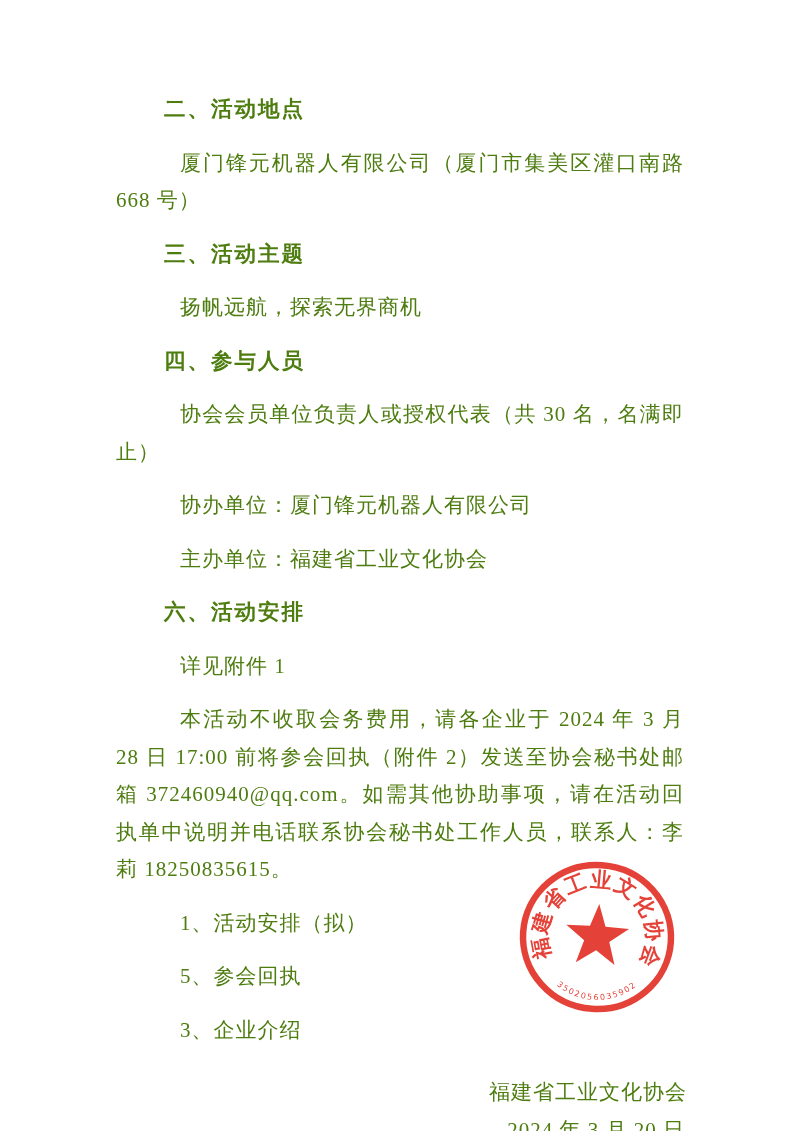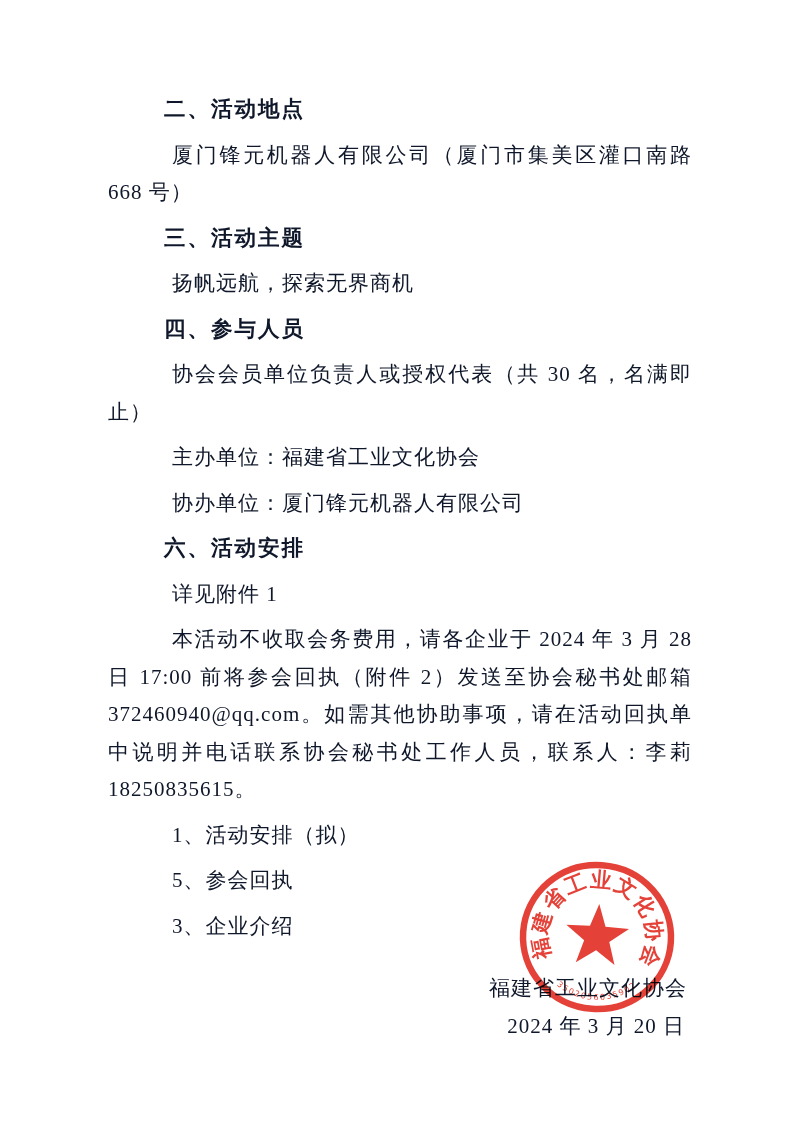--- a/index.html
+++ b/index.html
@@ -23,21 +23,21 @@
   }
   .heading {
     margin: 0;
     font-size: 21.5px;
     font-weight: 700;
     padding-left: 64px;
     letter-spacing: 2px;
     line-height: 37.5px;
   }
   .para {
-    margin: 8px;
+    margin: 16px;
     text-align: justify;
     text-indent: 64px;
   }
   .sig-block {
     margin-top: 25px;
     text-align: right;
   }
   .sig-org  { padding-right: 13px; }
   .sig-date { padding-right: 15px; }
   .seal {
@@ -65,34 +65,34 @@
   .seal-code {
     fill: var(--seal-color, #e23227);
     font-size: 8px;
     letter-spacing: 1.6px;
     font-family: "DejaVu Sans", sans-serif;
   }
 </style>
 </head>
 <body>
 
-<div class="page" style="color: #0f172a;">
+<div class="page" style="color: #4d7c0f;">
   <div class="content">
 
     <h3 class="heading">二、活动地点</h3>
     <p class="para">厦门锋元机器人有限公司（厦门市集美区灌口南路 668 号）</p>
 
     <h3 class="heading">三、活动主题</h3>
     <p class="para">扬帆远航，探索无界商机</p>
 
     <h3 class="heading">四、参与人员</h3>
     <p class="para">协会会员单位负责人或授权代表（共 30 名，名满即止）</p>
 
+    <p class="para">协办单位：厦门锋元机器人有限公司</p>
     <p class="para">主办单位：福建省工业文化协会</p>
-    <p class="para">协办单位：厦门锋元机器人有限公司</p>
 
     <h3 class="heading">六、活动安排</h3>
     <p class="para">详见附件 1</p>
 
     <p class="para">本活动不收取会务费用，请各企业于 2024 年 3 月 28 日 17:00 前将参会回执（附件 2）发送至协会秘书处邮箱 372460940@qq.com。如需其他协助事项，请在活动回执单中说明并电话联系协会秘书处工作人员，联系人：李莉 18250835615。</p>
 
     <p class="para">1、活动安排（拟）</p>
     <p class="para">5、参会回执</p>
     <p class="para">3、企业介绍</p>
 

